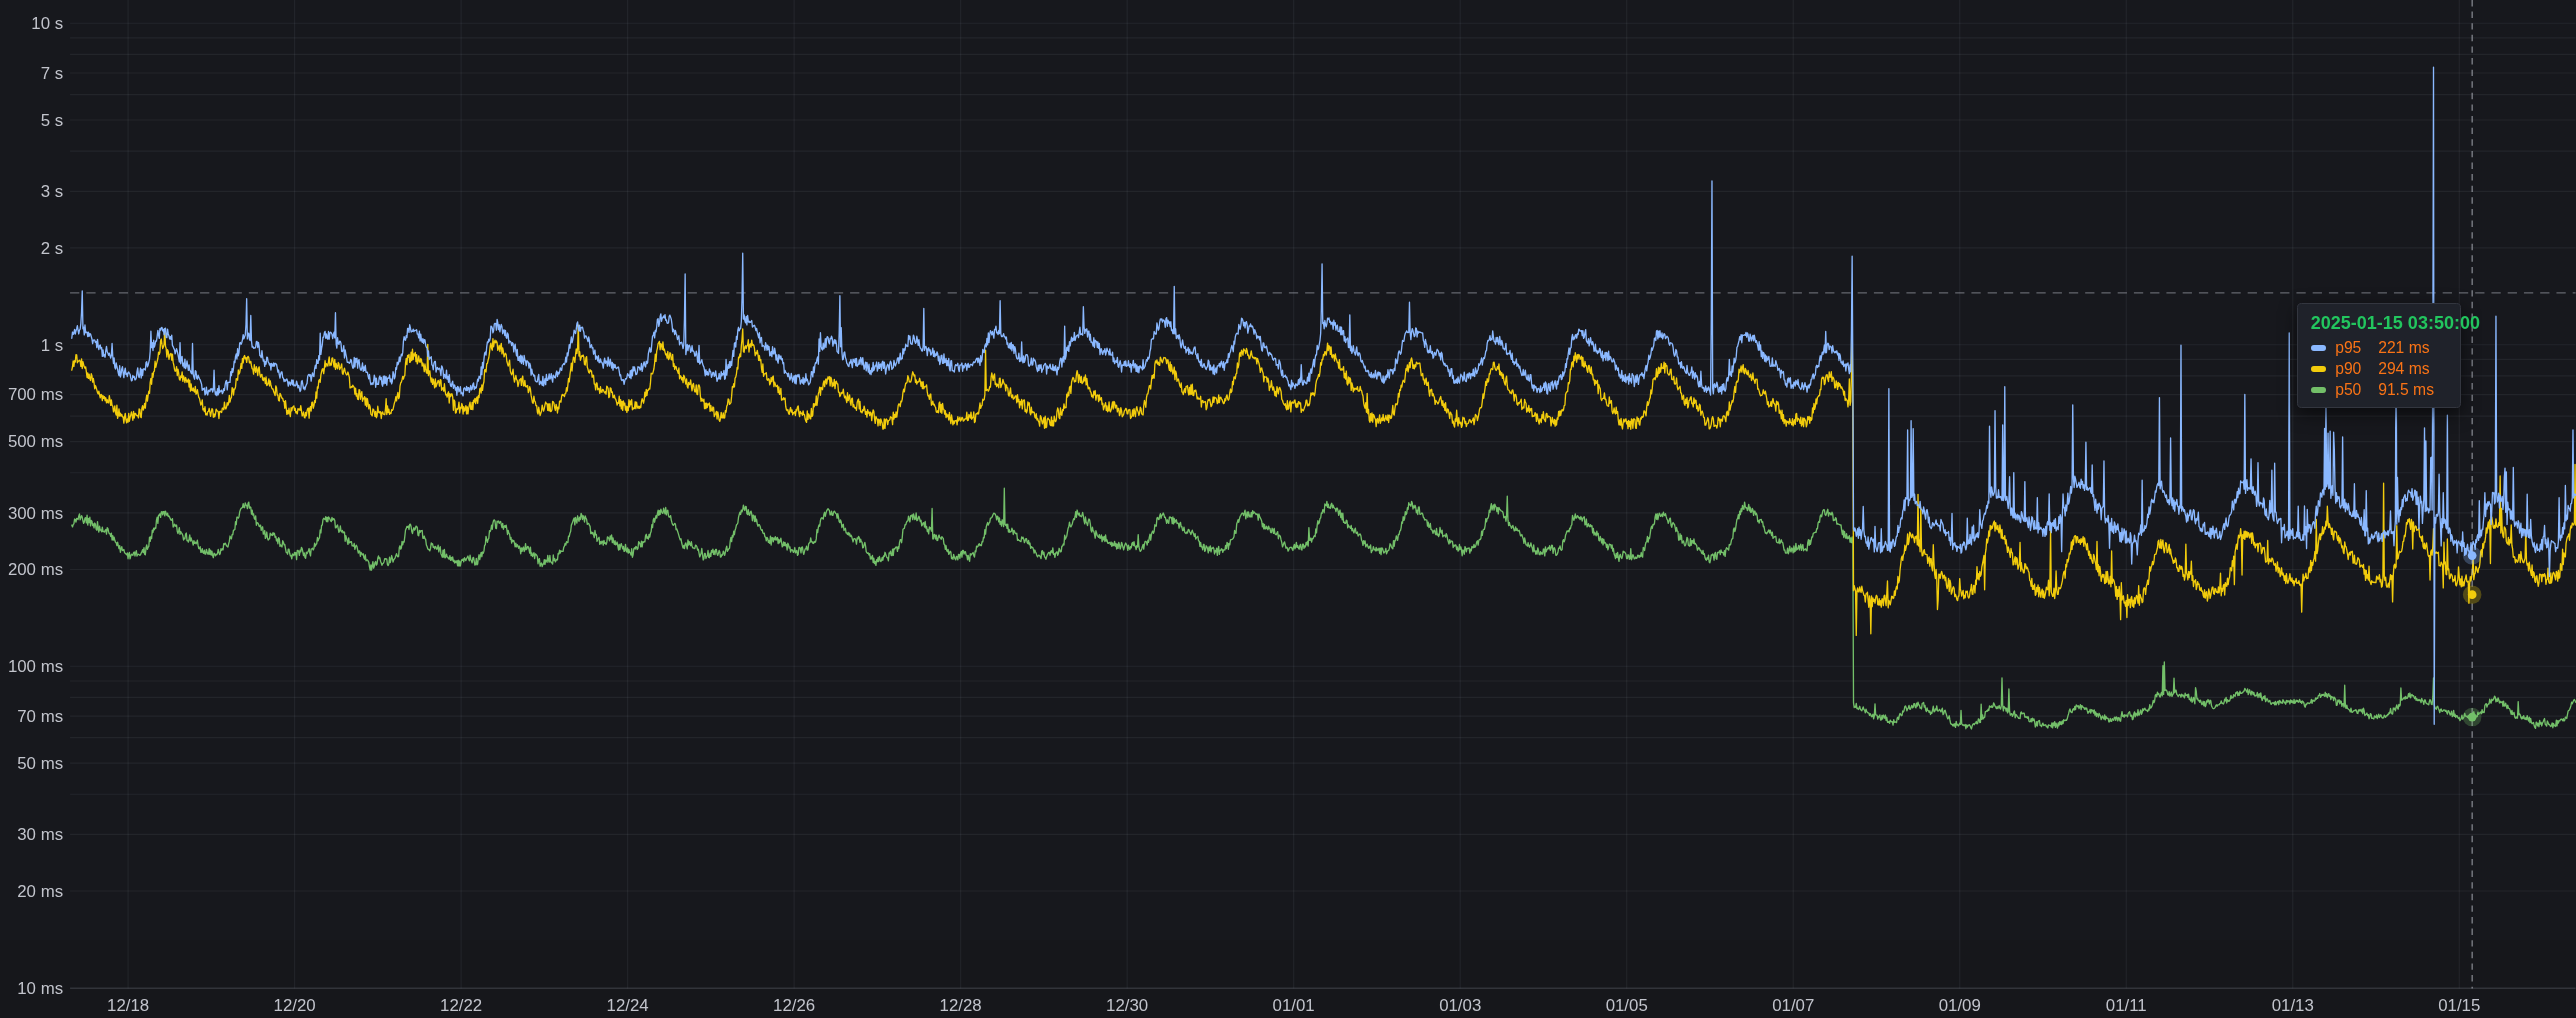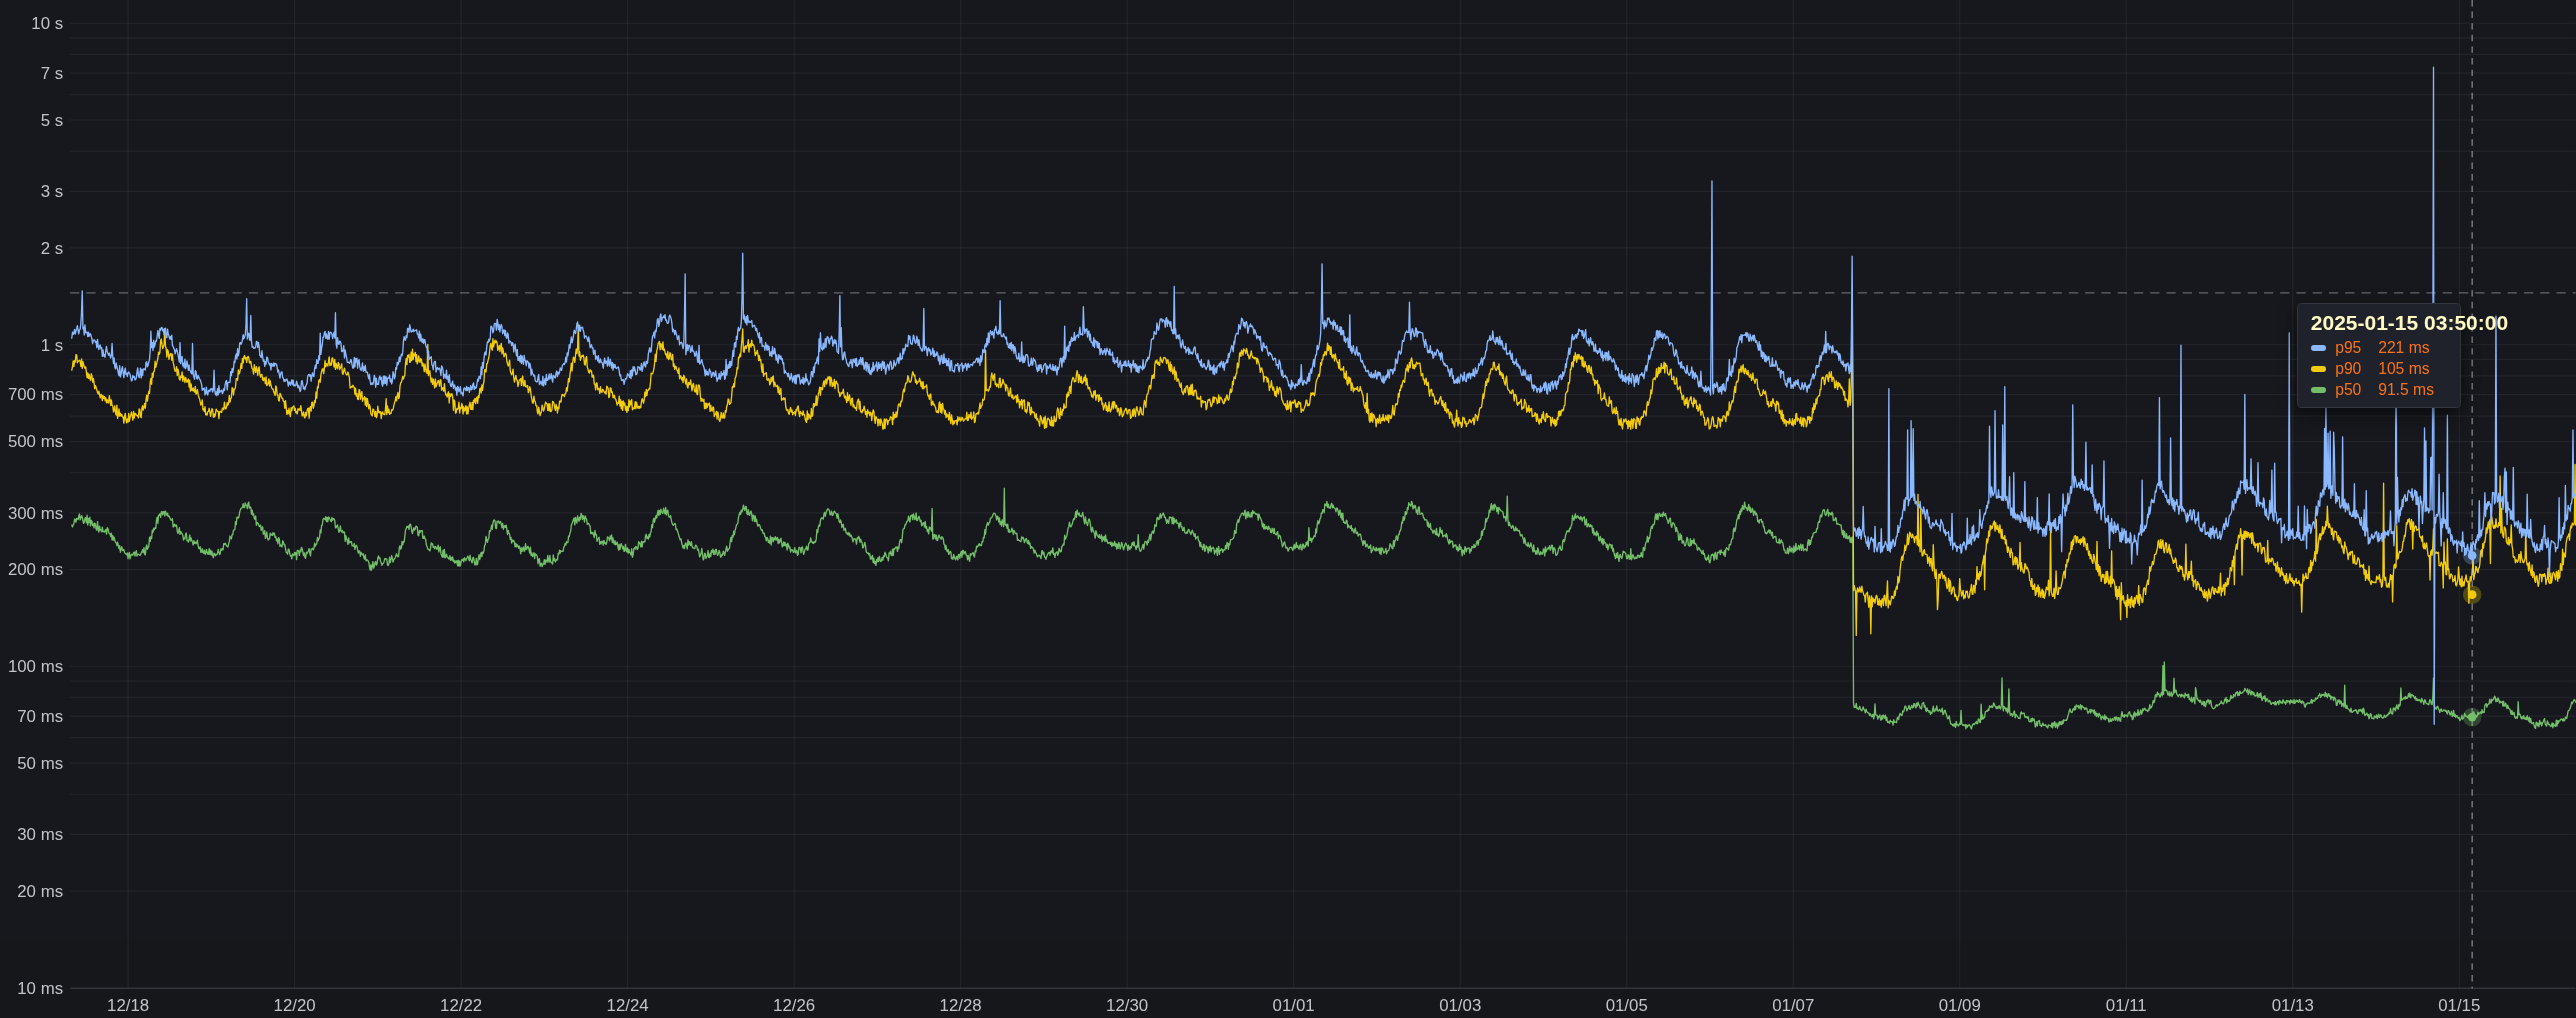--- a/index.html
+++ b/index.html
@@ -6,21 +6,21 @@
   body{width:2576px;height:1018px;overflow:hidden;font-family:"Liberation Sans",sans-serif;}
   .stage{position:relative;width:2576px;height:940px;background:#17181d;}
   svg#chart{position:absolute;left:0;top:0;}
   .tick-text{fill:#c2c4cc;font-family:"Liberation Sans",sans-serif;font-size:29px;}
   .tooltip{
     position:absolute;left:2297px;top:303px;width:164px;height:105px;box-sizing:border-box;
     background:#1f222a;border:0.6px solid #33363f;border-radius:4.6px;
     box-shadow:0 5.8px 17.4px rgba(0,0,0,.55);
     padding:9.3px 11.6px 7px 12.8px;z-index:5;
   }
-  .tt-title{font-size:21px;font-weight:bold;color:#fef9c3;line-height:20px;margin-bottom:4.1px;white-space:nowrap;}
+  .tt-title{font-size:18px;font-weight:bold;color:#22c55e;line-height:20px;margin-bottom:4.1px;white-space:nowrap;}
   .tt-row{display:flex;align-items:center;height:21px;font-size:15.7px;color:#f97316;}
   .tt-marker{display:inline-block;width:15.7px;height:5.8px;border-radius:2.9px;margin-right:8.7px;flex:none;}
   .tt-label{width:43px;flex:none;}
   .tt-value{margin-left:auto;margin-right:19px;text-align:right;white-space:nowrap;}
 </style>
 </head>
 <body>
 
 <div class="stage">
 
@@ -130,21 +130,21 @@
   <div class="tooltip">
     <div class="tt-title">2025-01-15 03:50:00</div>
     <div class="tt-row">
       <span class="tt-marker" style="background: rgb(138, 184, 255);"></span>
       <span class="tt-label">p95</span>
       <span class="tt-value">221 ms</span>
     </div>
     <div class="tt-row">
       <span class="tt-marker" style="background: rgb(242, 204, 12);"></span>
       <span class="tt-label">p90</span>
-      <span class="tt-value">105 ms</span>
+      <span class="tt-value">294 ms</span>
     </div>
     <div class="tt-row">
       <span class="tt-marker" style="background: rgb(115, 191, 105);"></span>
       <span class="tt-label">p50</span>
       <span class="tt-value">91.5 ms</span>
     </div>
   </div>
 
 </div>
 

